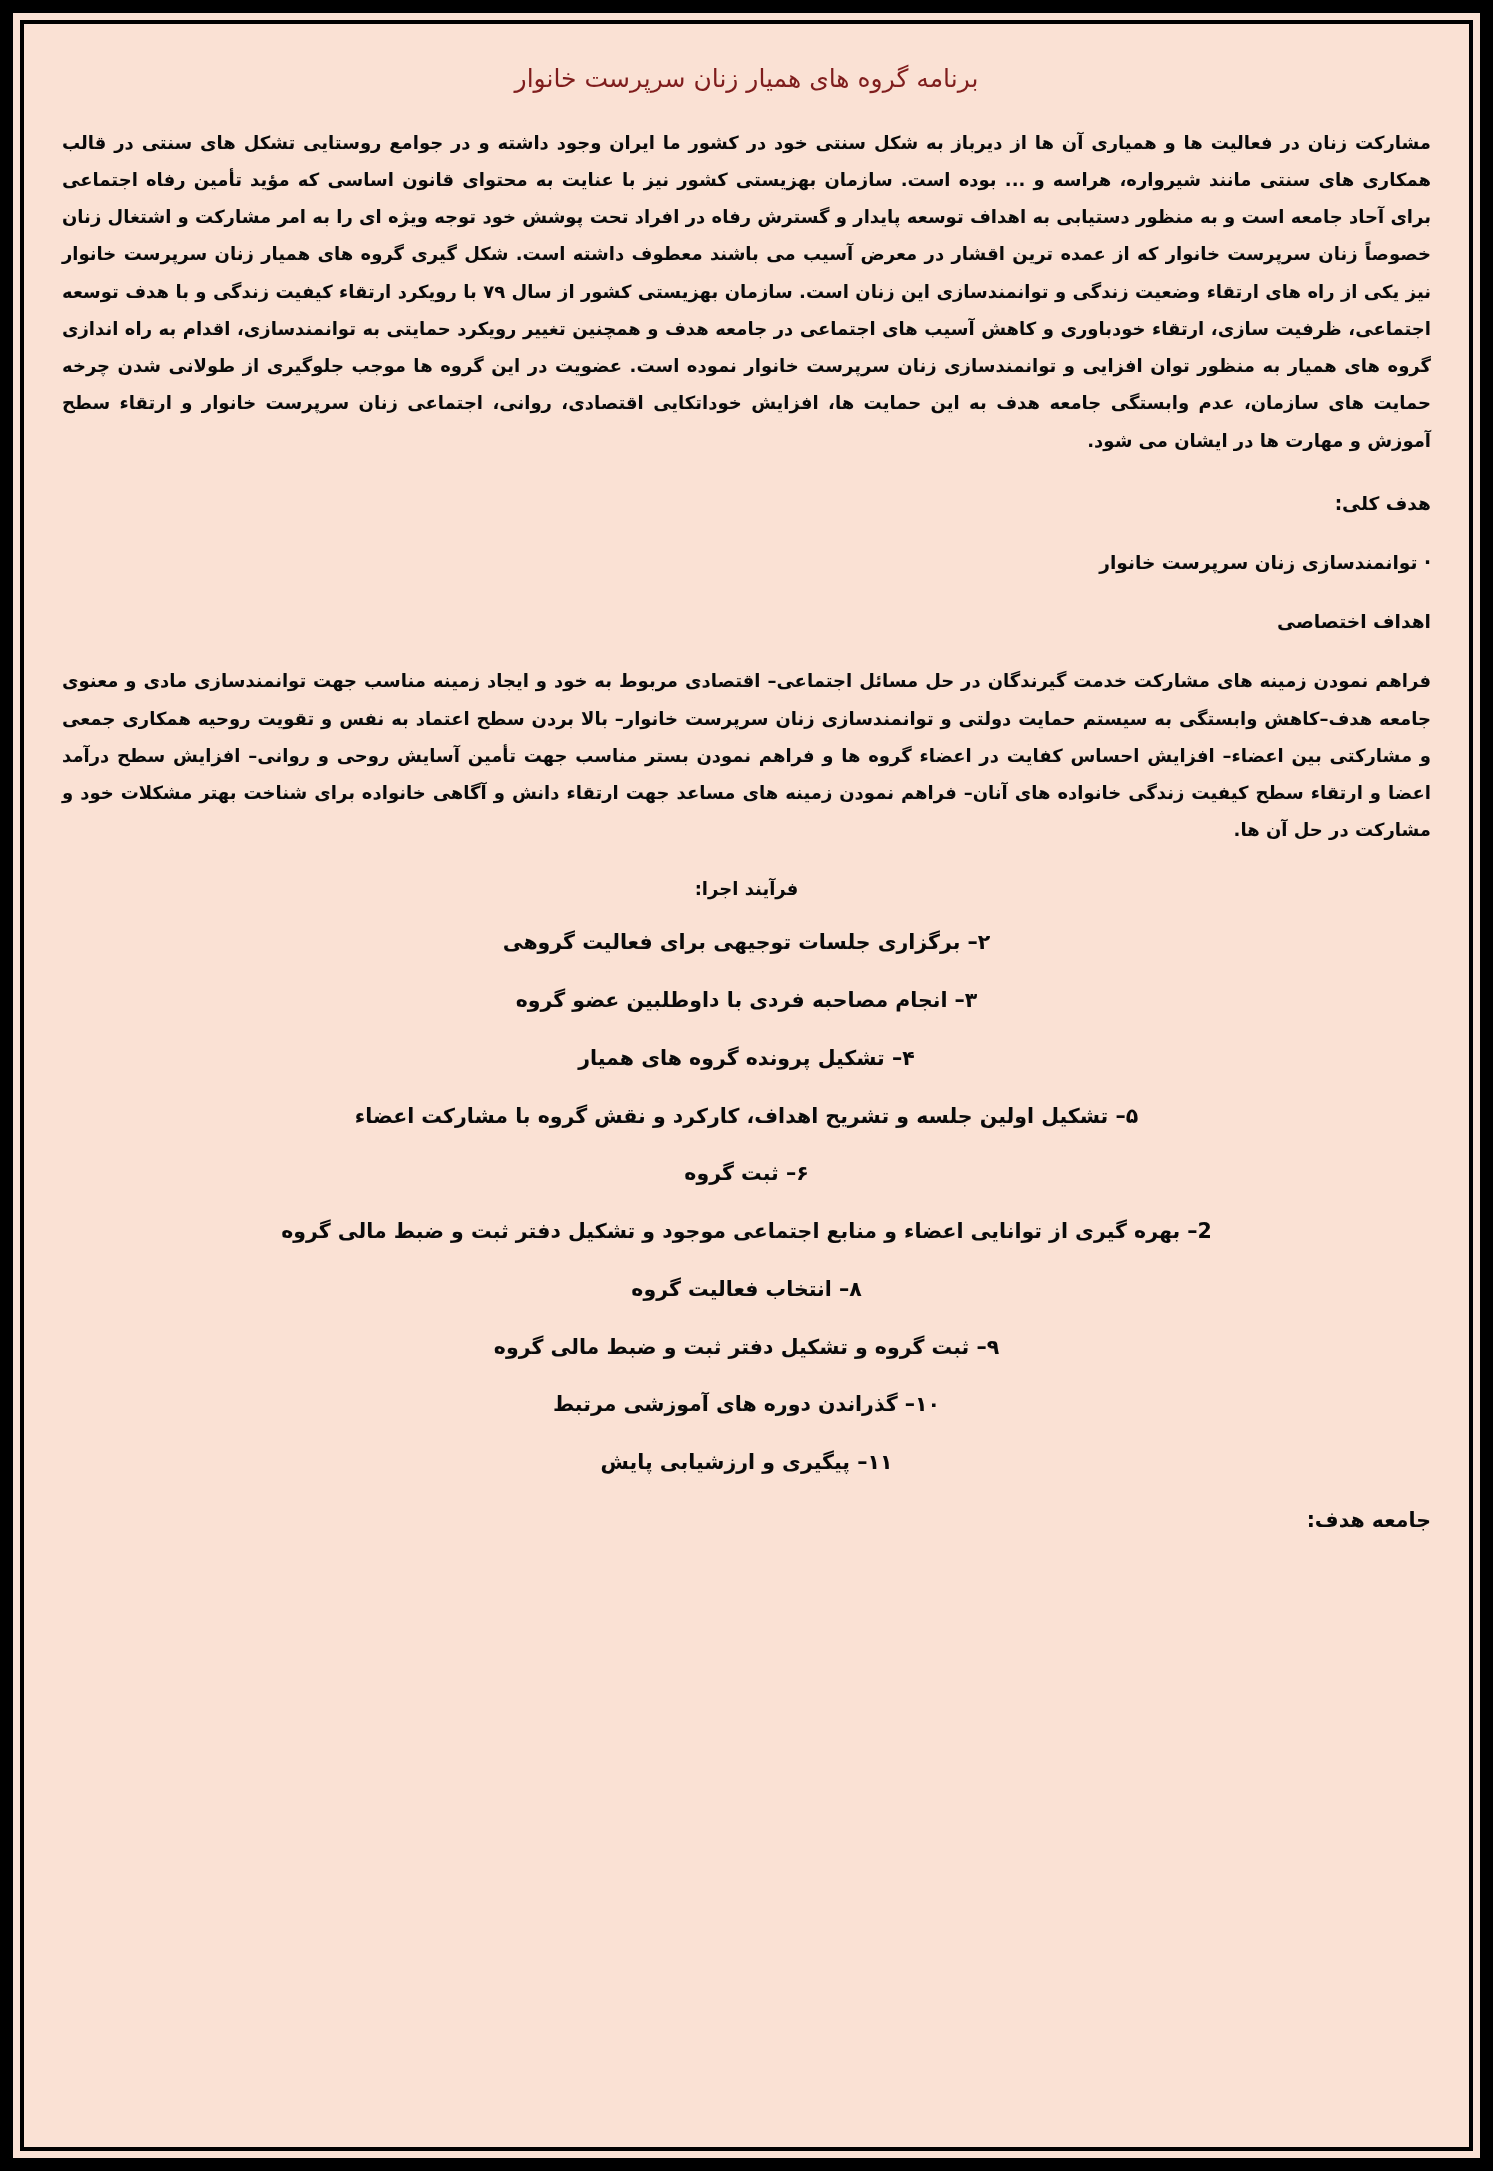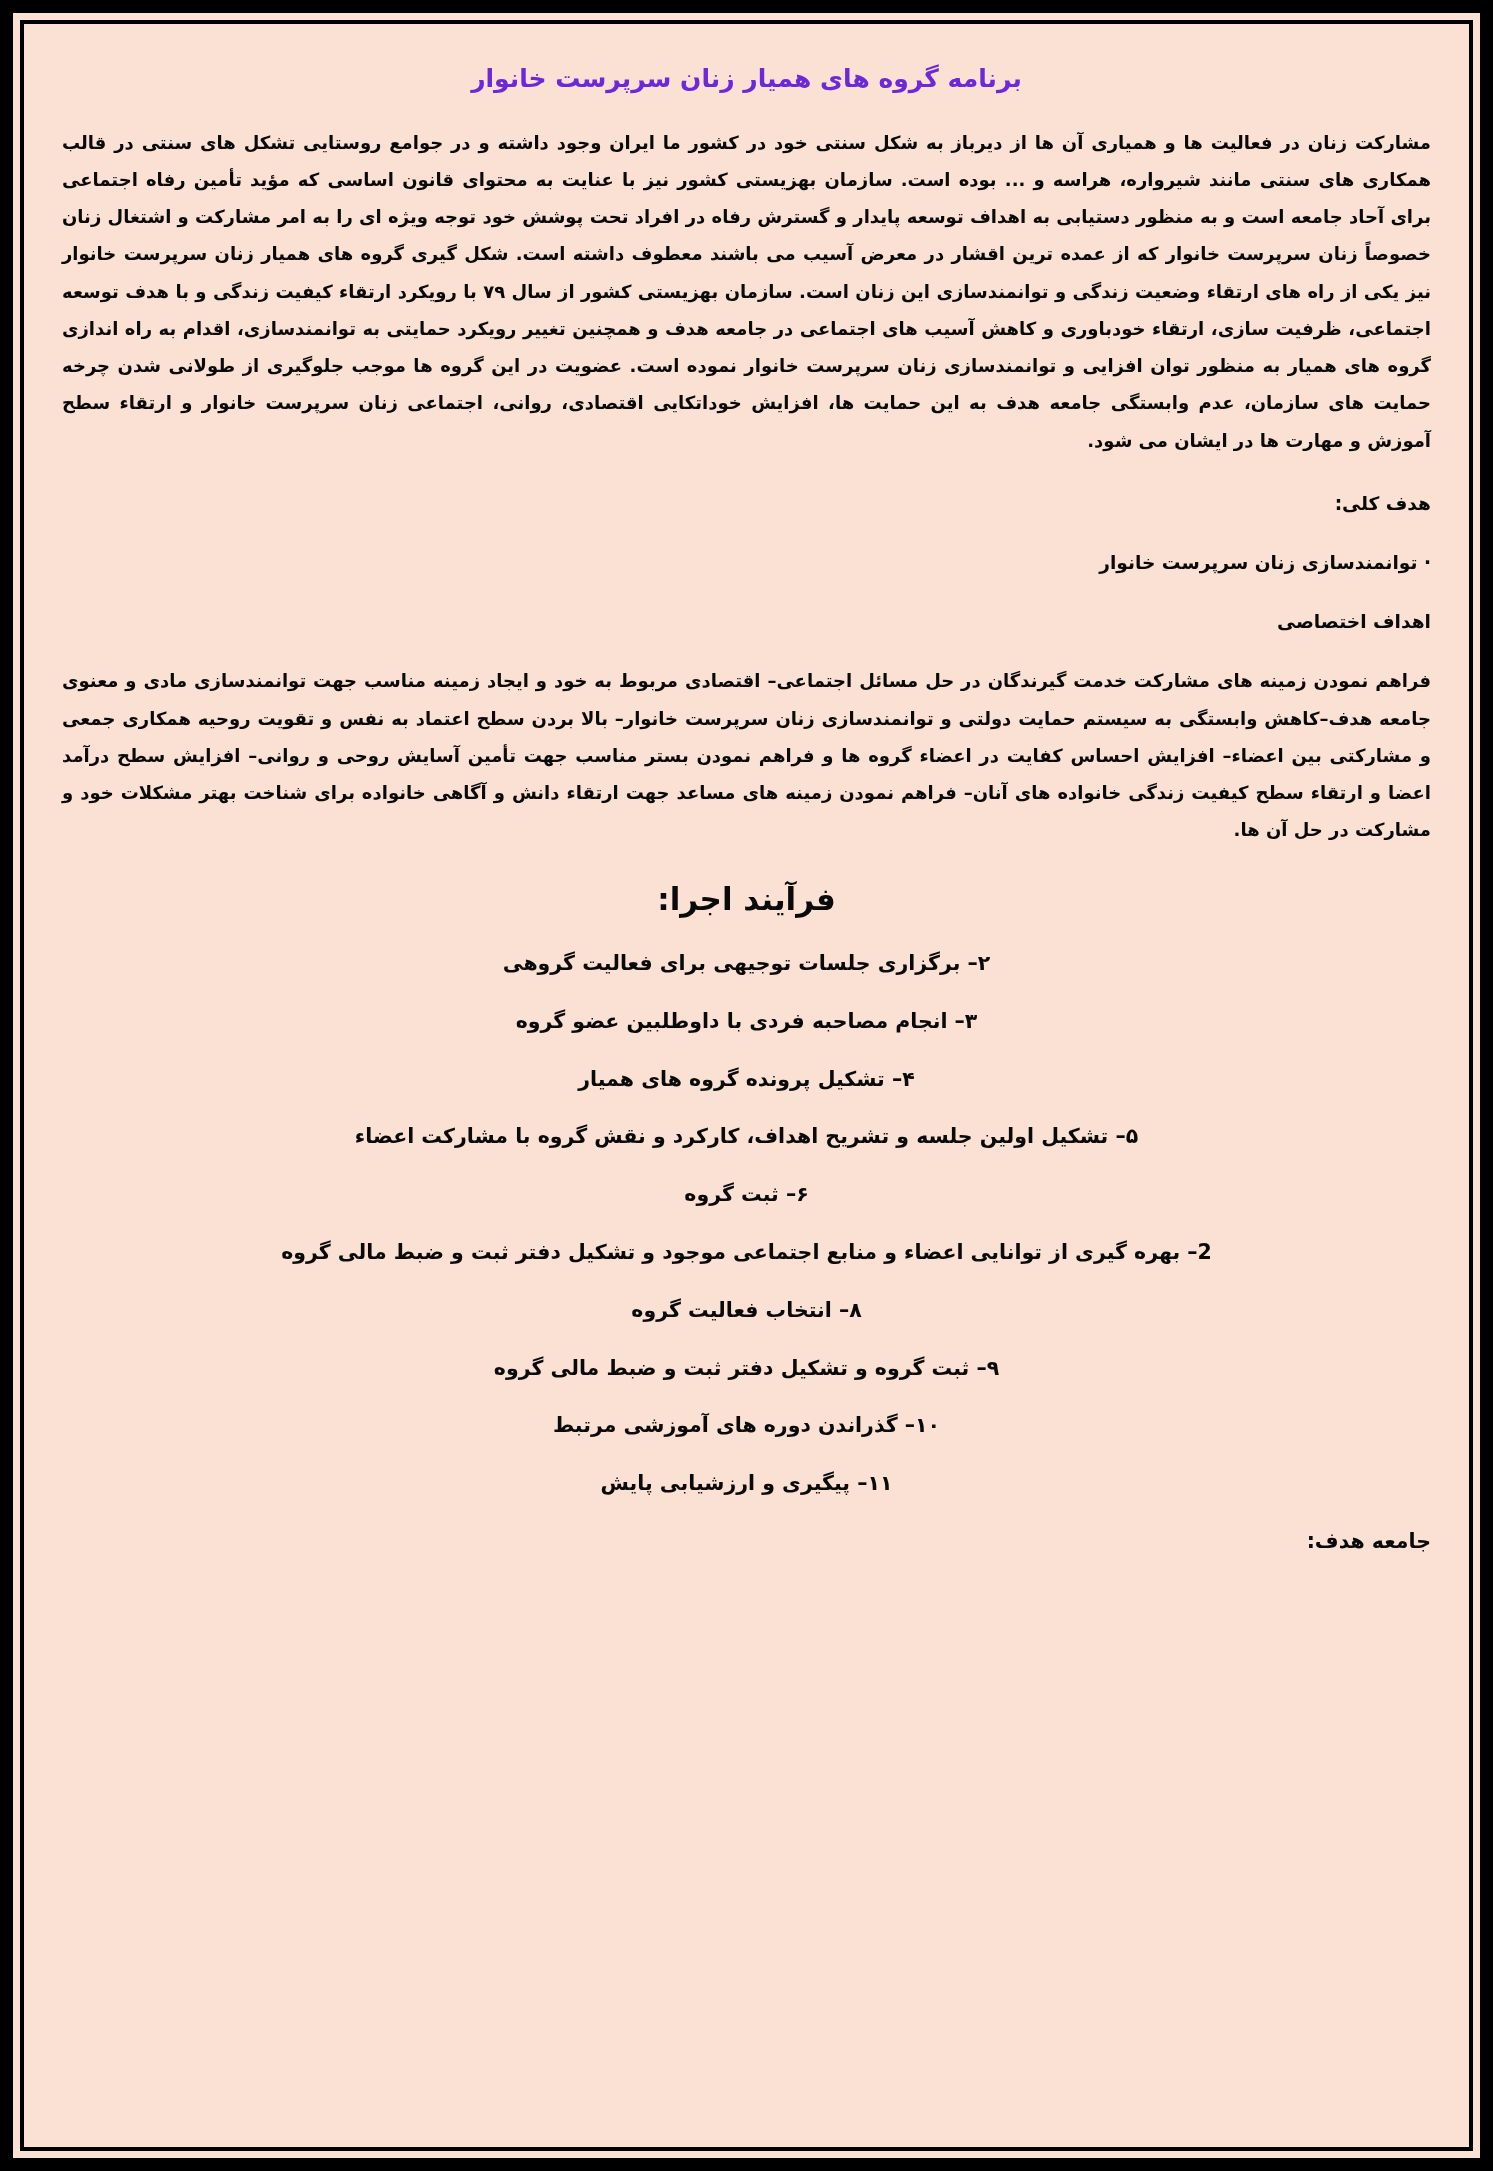--- a/index.html
+++ b/index.html
@@ -39,22 +39,22 @@
   .content {
     box-sizing: border-box;
     width: 100%;
     height: 100%;
     padding: 28px 38px 10px 38px;
     direction: rtl;
     text-align: right;
   }
 
   .doc-title {
-    color: #6d28d9;
-    font-weight: bold;
+    color: #7f1d1d;
+    font-weight: normal;
     font-size: 25px;
     line-height: 1.5;
     text-align: center;
     margin: 8px 0 26px 0;
     letter-spacing: 0px;
   }
 
   .para {
     color: #0a0a0a;
     font-weight: bold;
@@ -79,21 +79,21 @@
     font-weight: bold;
     font-size: 18.6px;
     line-height: 2.0;
     text-align: right;
     margin: 16px 0 22px 0;
   }
 
   .process-title {
     color: #0a0a0a;
     font-weight: bold;
-    font-size: 31px;
+    font-size: 18px;
     line-height: 1.6;
     text-align: center;
     margin: 14px 0 24px 0;
   }
 
   .step {
     color: #0a0a0a;
     font-weight: bold;
     font-size: 20.5px;
     line-height: 1.55;

